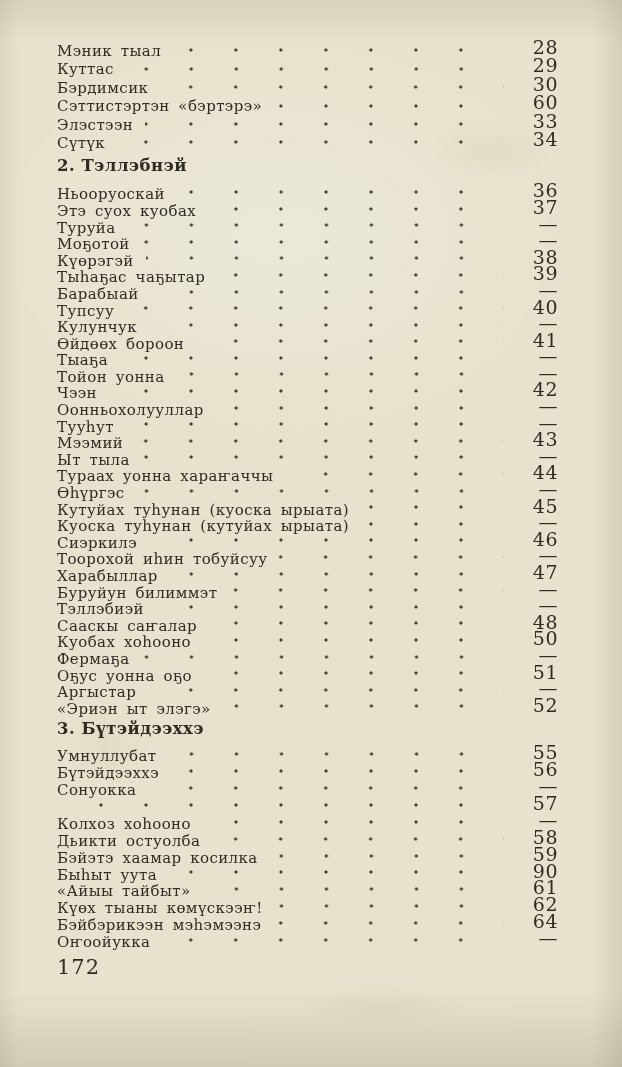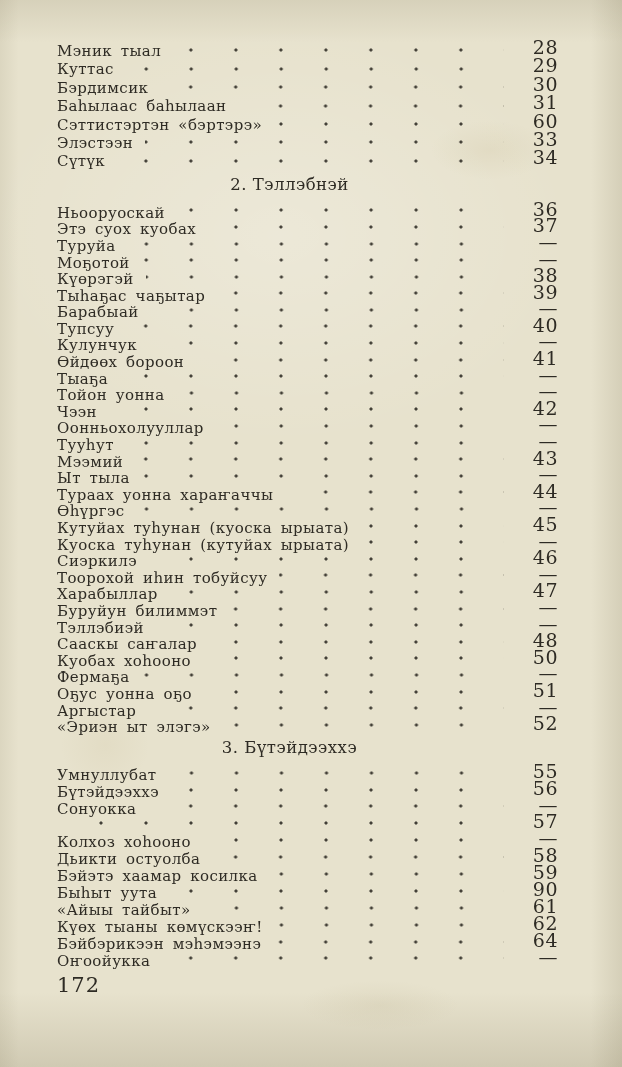--- a/index.html
+++ b/index.html
@@ -23,22 +23,22 @@
   .stain.s3 { left: 300px; top: 980px; width: 160px; height: 50px;
     background: radial-gradient(ellipse at center, rgba(150,135,90,0.09), rgba(150,135,90,0) 70%); }
 
   .content {
     position: absolute;
     top: 38px; left: 57px;
     width: 501px;
   }
   .section { margin: 0; }
   .heading {
-    text-align: center;
-    font-weight: normal;
+    text-align: left;
+    font-weight: bold;
     font-size: 16.5px;
     letter-spacing: 0.5px;
     padding-right: 36px;
     height: 21px;
     line-height: 21px;
     margin: 6px 0 4px 0;
   }
   .section:nth-child(2) .heading { margin: 7px 0 5px 0; }
   .row { display: flex; align-items: baseline; }
   .section:nth-child(1) .row { height: 18.4px; }
@@ -96,25 +96,20 @@
     <span class="title">Куттас</span>
     <span class="leader"></span>
     <span class="pagenum">29</span>
   </div>
         <div class="row">
     <span class="title">Бэрдимсик</span>
     <span class="leader"></span>
     <span class="pagenum">30</span>
   </div>
         <div class="row">
-    <span class="title">Баһылаас баһылаан</span>
-    <span class="leader"></span>
-    <span class="pagenum">31</span>
-  </div>
-        <div class="row">
     <span class="title">Сэттистэртэн «бэртэрэ»</span>
     <span class="leader"></span>
     <span class="pagenum">60</span>
   </div>
         <div class="row">
     <span class="title">Элэстээн</span>
     <span class="leader"></span>
     <span class="pagenum">33</span>
   </div>
         <div class="row">

